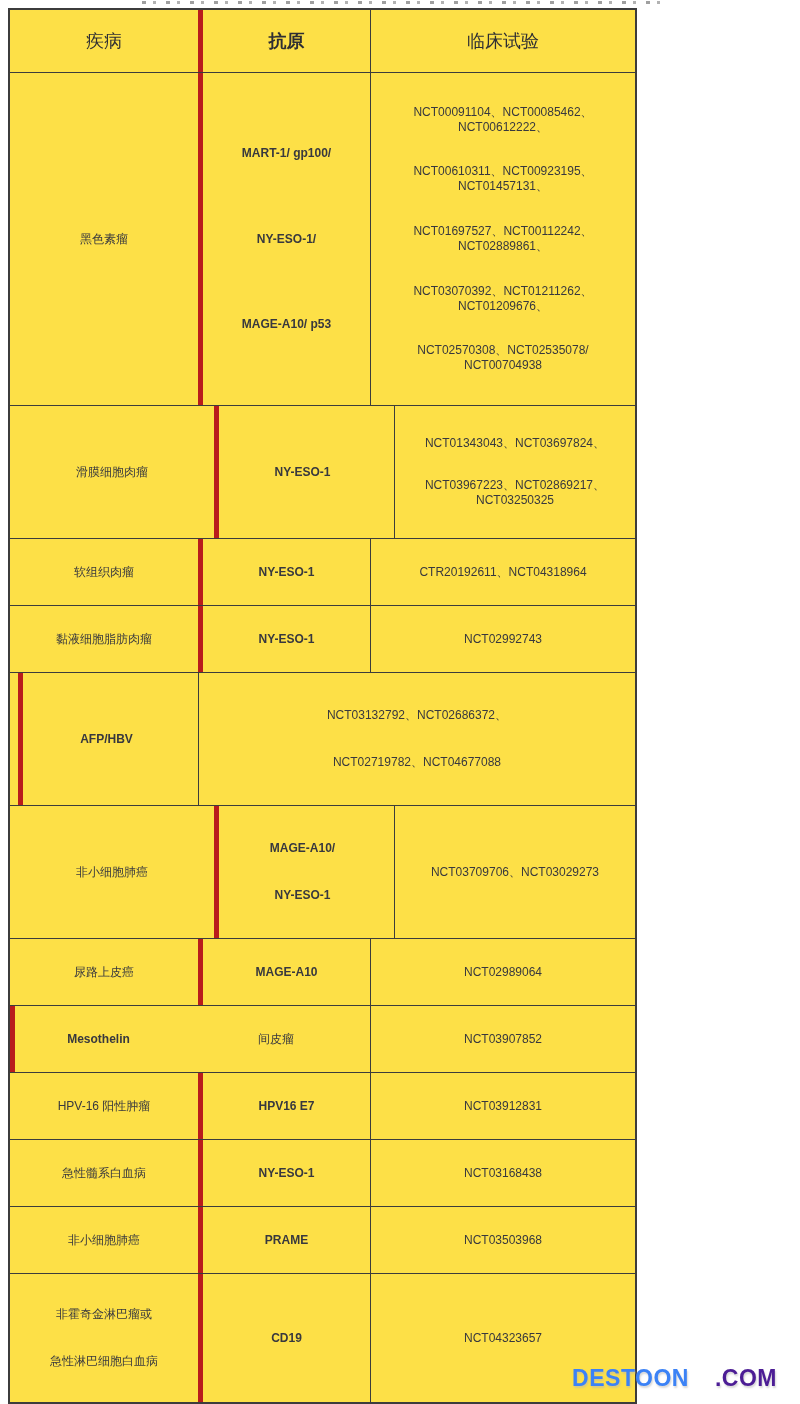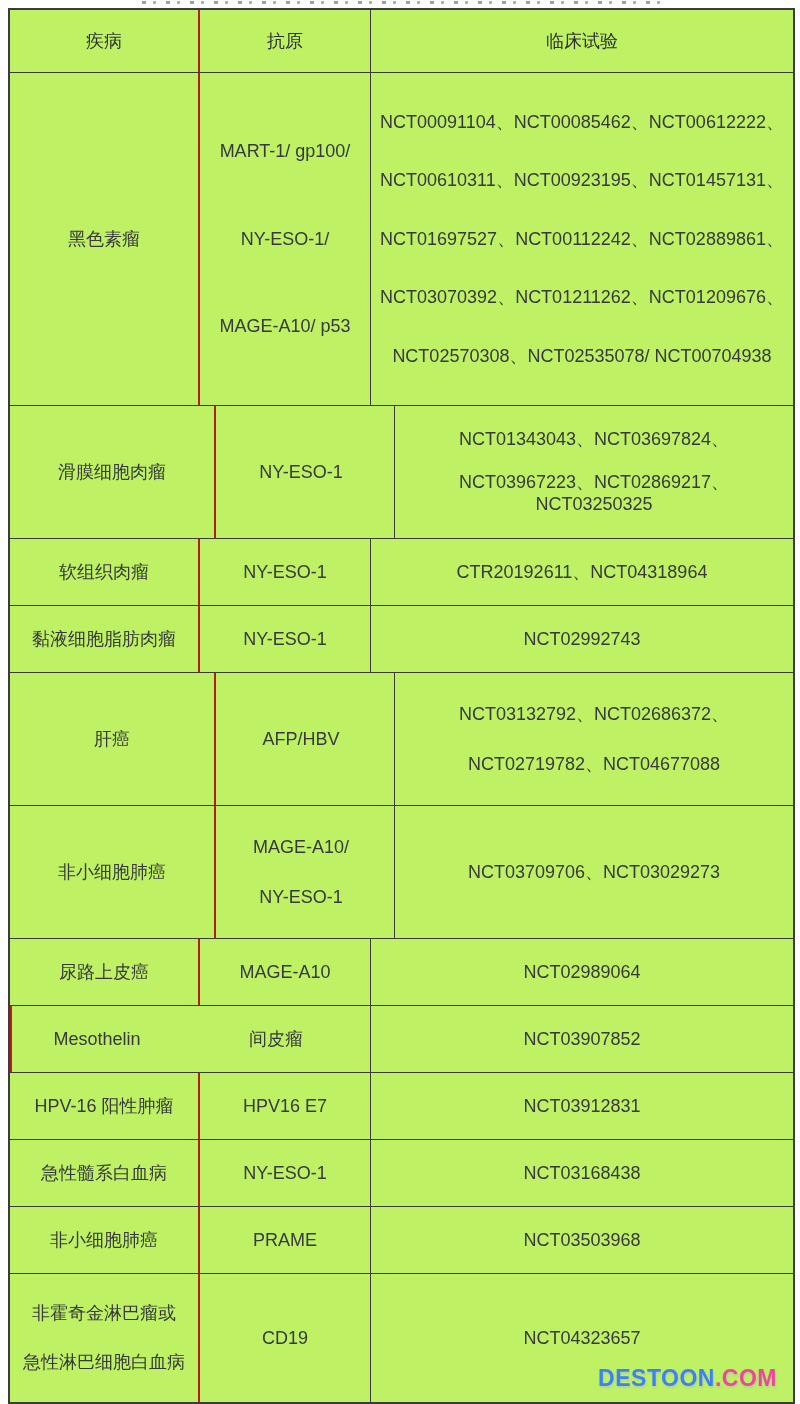--- a/index.html
+++ b/index.html
@@ -24,63 +24,63 @@
     height: 3px;
     background: repeating-linear-gradient(90deg,
       #8f8f8f 0 4px, transparent 4px 11px,
       #a5a5a5 11px 14px, transparent 14px 24px);
     opacity: .85;
   }
   .tbl {
     position: absolute;
     top: 8px;
     left: 8px;
-    width: 787px;
+    width: 629px;
     border: 2px solid #3c3c3c;
     box-sizing: border-box;
-    background: #bef264;
+    background: #fde047;
   }
   .row {
     display: flex;
     align-items: stretch;
   }
   .row + .row { border-top: 1px solid #3c3c3c; }
   .cell {
     display: flex;
     flex-direction: column;
     justify-content: space-evenly;
     align-items: center;
     text-align: center;
     box-sizing: border-box;
-    font-size: 18px;
+    font-size: 12px;
     line-height: 1.25;
     padding: 2px 6px;
   }
   .c1 { width: 188px; flex: 0 0 auto; }
-  .c2 { width: 172px; flex: 0 0 auto; border-left: 2px solid #b91c1c; }
+  .c2 { width: 172px; flex: 0 0 auto; border-left: 5px solid #b91c1c; font-weight: bold; }
   .c3 { flex: 1 1 auto; border-left: 1px solid #3c3c3c; }
   .rh-hdr  { height: 62px;  }
   .rh-xl   { height: 332px; }
   .rh-lg   { height: 132px; margin-left: 8px; }
   .rh-sm   { height: 66px;  }
   .rh-last { height: 128px; }
   .hdr .cell { font-size: 18px; color: #2e2e33; }
   .line { display: block; }
   .watermark {
     position: absolute;
     right: 23px;
     bottom: 12px;
     font-size: 23px;
     font-weight: bold;
     letter-spacing: 0.5px;
     text-shadow: 1px 2px 2px rgba(180,180,180,0.55);
     white-space: nowrap;
   }
   .watermark .brand { color: #3b82f6; }
-  .watermark .tld   { color: #ec4899; }
+  .watermark .tld   { color: #4c1d95; margin-left: 26px; }
 </style>
 </head>
 <body>
 
 <div class="cropped-caption"></div>
 
 <div class="tbl">
 
   <div class="row hdr">
     <div class="cell c1 rh-hdr">
@@ -143,23 +143,20 @@
     </div>
     <div class="cell c2 rh-sm">
       <span class="line">NY-ESO-1</span>
     </div>
     <div class="cell c3 rh-sm">
       <span class="line">NCT02992743</span>
     </div>
   </div>
 
   <div class="row">
-    <div class="cell c1 rh-lg">
-      <span class="line">肝癌</span>
-    </div>
     <div class="cell c2 rh-lg">
       <span class="line">AFP/HBV</span>
     </div>
     <div class="cell c3 rh-lg">
       <span class="line">NCT03132792、NCT02686372、</span>
       <span class="line">NCT02719782、NCT04677088</span>
     </div>
   </div>
 
   <div class="row">

